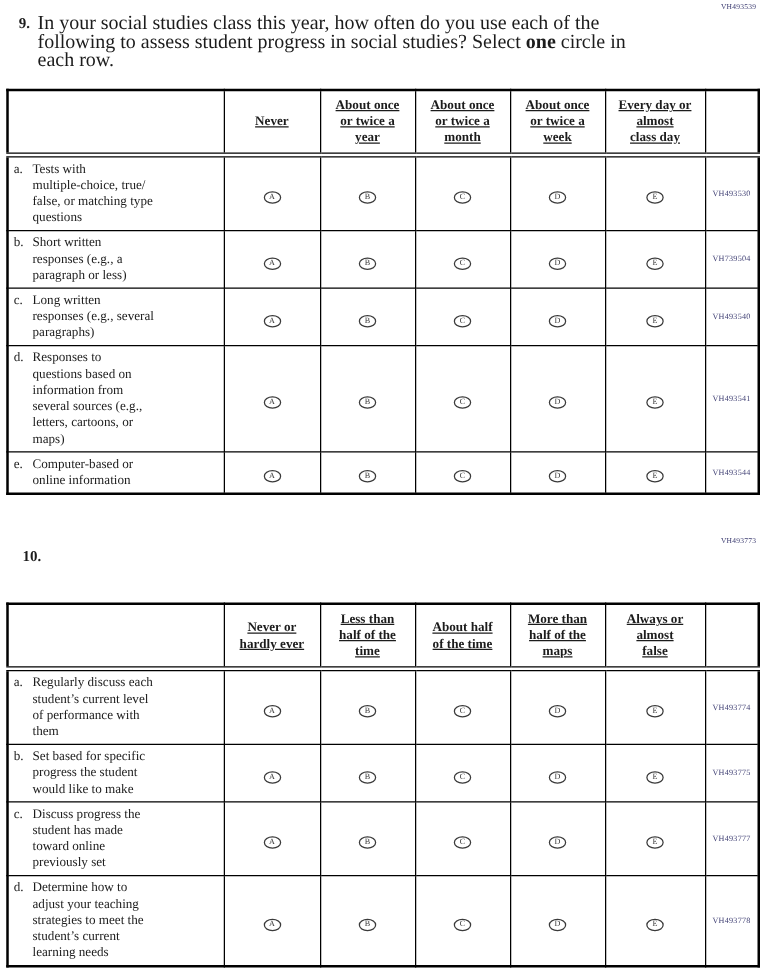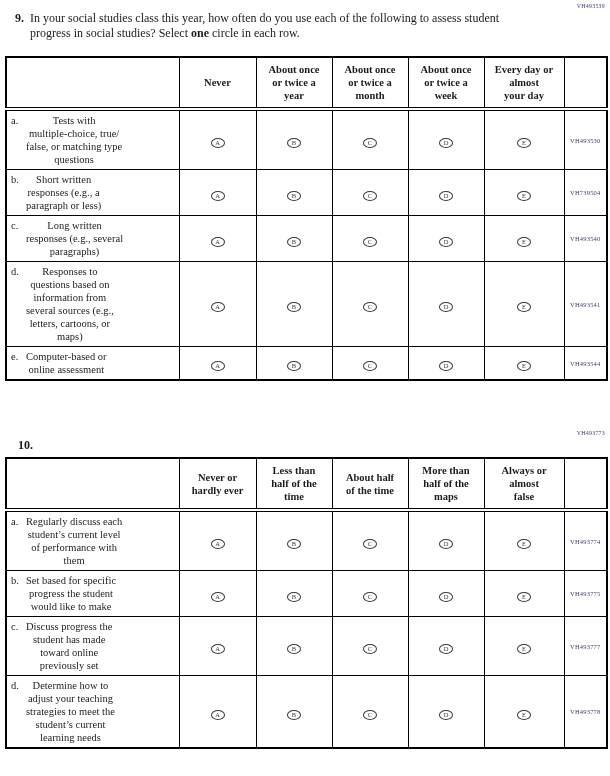--- a/index.html
+++ b/index.html
@@ -16,41 +16,41 @@
   .q1 { top:0; }
   .q2 { top:424px; }
   .page-code {
     position:absolute; right:5px; top:3px;
     font-size:6px; color:#3f3f73; letter-spacing:.2px;
   }
   .q2 .page-code { top:6px; }
   .q-head { display:flex; padding:11px 0 0 6px; }
   .q2 .q-head { padding-top:14px;padding-left:15px; }
   .q-num { width:18px; flex-shrink:0; font-weight:bold; font-size:12px; text-align:right; line-height:15px; }
-  .q-text { margin-left:6px; width:480px; font-size:12px; line-height:15px;font-family:Liberation Serif, serif; }
+  .q-text { margin-left:6px; width:480px; font-size:16px; line-height:15px;font-family:Liberation Serif, serif; }
   .q-text b { font-weight:bold; }
   table.survey {
     margin:15px 0 0 5px;
     width:601px;
     border-collapse:collapse;
     table-layout:fixed;
     border:2px solid #000;
   }
-  .q2 table.survey { margin-top:4px; }
+  .q2 table.survey { margin-top:29px; }
   table.survey th, table.survey td { border:1px solid #000; }
-  table.survey thead th { border-bottom:4px double #000; }
+  table.survey thead th { border-bottom:4px double #000;text-decoration:underline; }
   th.col-head {
     font-size:10.5px; font-weight:bold; text-align:center;
     vertical-align:middle; padding:5px 2px; line-height:13px;
     white-space:pre-line;
   }
   td.label-cell { vertical-align:top; padding:3px 2px 3px 4px; }
   .row-label { display:flex; font-size:10.5px; line-height:13px; }
   .row-letter { width:15px; flex-shrink:0; }
-  .row-text { white-space:pre-line;text-align:center; }
+  .row-text { white-space:pre-line; }
   td.opt-cell { text-align:center; vertical-align:middle; padding:3px 0; }
   .opt {
     display:inline-flex; align-items:center; justify-content:center;
     width:14px; height:10px;
     border:1px solid #3a3a3a; border-radius:50%;
     color:#3a3a3a; font-size:6.5px; line-height:8px;
     font-family:"Liberation Serif", serif;
     cursor:pointer; background:#fff;
   }
   td.code-cell {
@@ -87,21 +87,21 @@
 or twice a
 year</th>
           <th class="col-head">About once
 or twice a
 month</th>
           <th class="col-head">About once
 or twice a
 week</th>
           <th class="col-head">Every day or
 almost
-your day</th>
+class day</th>
           <th class="col-head"></th>
         </tr>
       </thead>
       <tbody>
         <tr>
           <td class="label-cell">
               <div class="row-label">
                 <span class="row-letter">a.</span>
                 <span class="row-text">Tests with
 multiple-choice, true/
@@ -205,21 +205,21 @@
           <td class="opt-cell"><span class="opt">
                 <span>E</span>
               </span></td>
           <td class="code-cell">VH493541</td>
         </tr>
         <tr>
           <td class="label-cell">
               <div class="row-label">
                 <span class="row-letter">e.</span>
                 <span class="row-text">Computer-based or
-online assessment</span>
+online information</span>
               </div>
             </td>
           <td class="opt-cell"><span class="opt">
                 <span>A</span>
               </span></td>
           <td class="opt-cell"><span class="opt">
                 <span>B</span>
               </span></td>
           <td class="opt-cell"><span class="opt">
                 <span>C</span>

